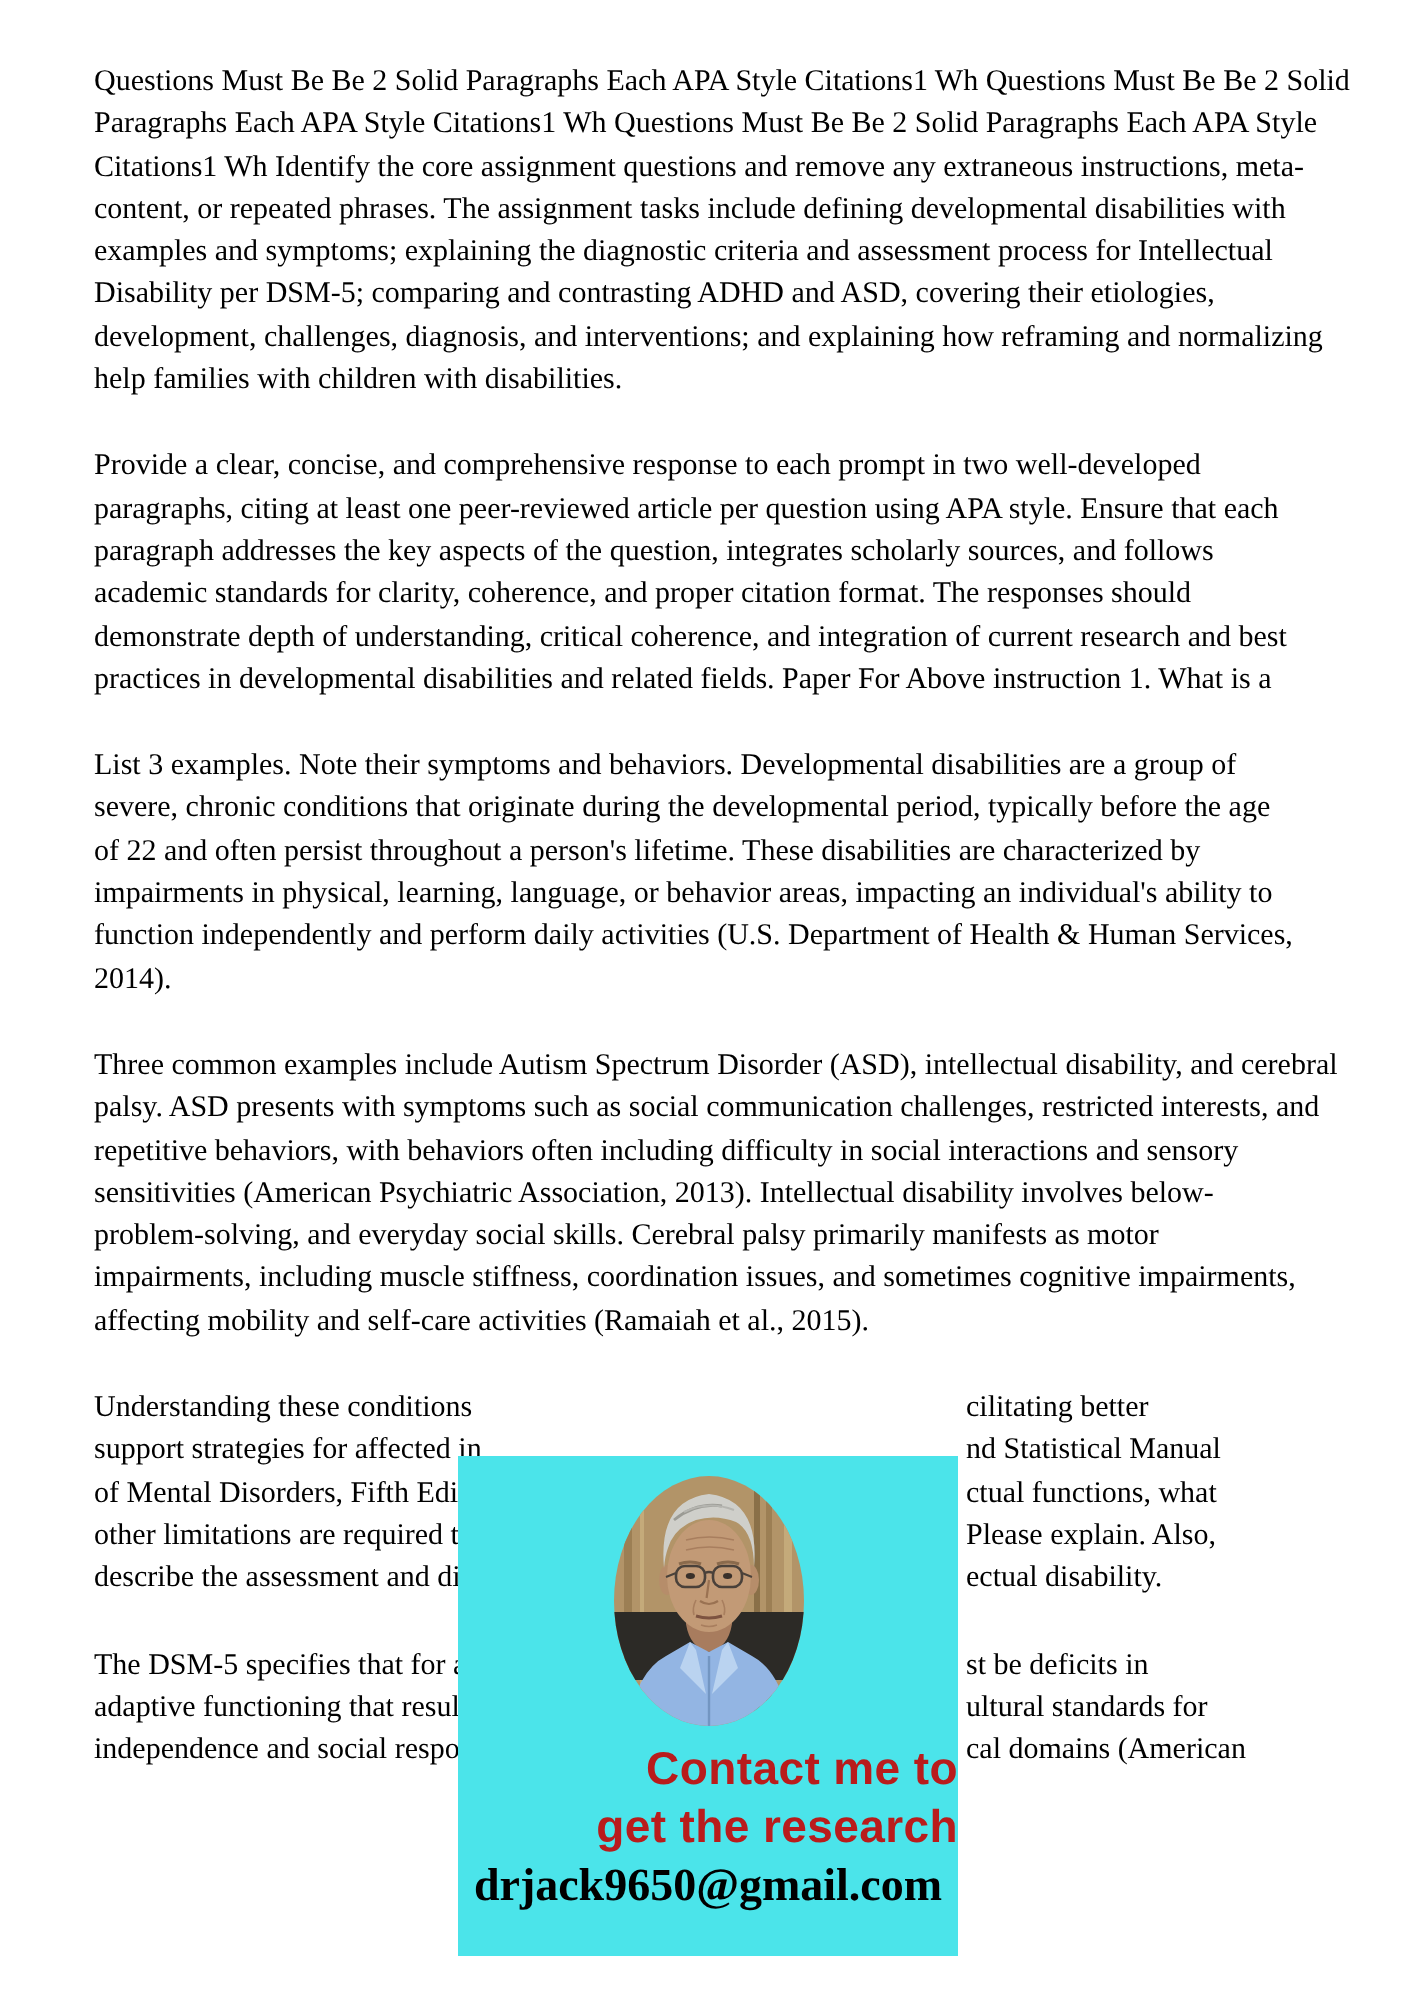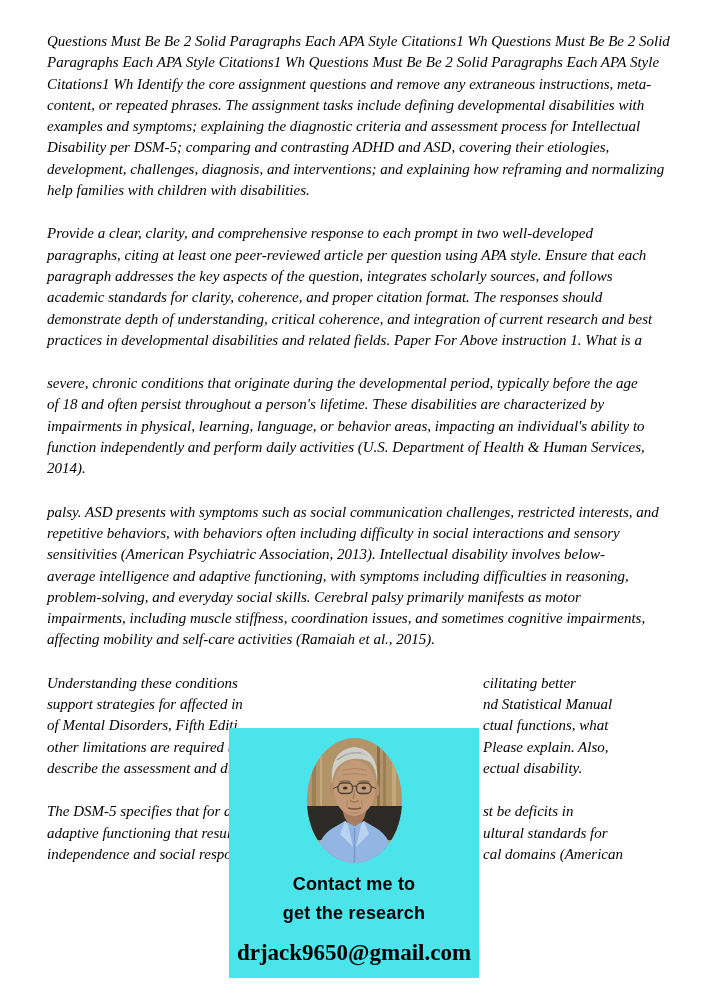--- a/index.html
+++ b/index.html
@@ -12,21 +12,20 @@
     overflow: hidden;
     font-family: "Liberation Serif", "DejaVu Serif", serif;
     color: #000000;
   }
 
   .doc {
     position: absolute;
     left: 47px;
     top: 31px;
     width: 614px;
-    font-style: italic;
   }
 
   .para { margin: 0 0 22px 0; }
 
   .line {
     position: relative;
     font-size: 15px;
     line-height: 21.3px;
     height: 21.3px;
     white-space: nowrap;
@@ -54,28 +53,29 @@
   .photo-wrap {
     margin: 10px auto 0 auto;
     width: 95px;
     height: 125px;
   }
 
   .contact-heading {
     margin-top: 7px;
     font-family: "Liberation Sans", "DejaVu Sans", sans-serif;
     font-weight: 700;
-    font-size: 18px;
+    font-size: 23px;
     line-height: 28.5px;
-    color: #000000;
+    color: #b91c1c;
     letter-spacing: 0.2px;
+    text-align: right;
   }
 
   .email {
-    margin-top: 13px;
+    margin-top: 3px;
     font-family: "Liberation Serif", "DejaVu Serif", serif;
     font-weight: 700;
     font-size: 23px;
     line-height: 26px;
     color: #000000;
   }
 </style>
 </head>
 <body>
 
@@ -90,43 +90,44 @@
         <div class="line">Citations1 Wh Identify the core assignment questions and remove any extraneous instructions, meta-</div>
         <div class="line">content, or repeated phrases. The assignment tasks include defining developmental disabilities with</div>
         <div class="line">examples and symptoms; explaining the diagnostic criteria and assessment process for Intellectual</div>
         <div class="line">Disability per DSM-5; comparing and contrasting ADHD and ASD, covering their etiologies,</div>
         <div class="line">development, challenges, diagnosis, and interventions; and explaining how reframing and normalizing</div>
         <div class="line">help families with children with disabilities.</div>
       </div>
 
     <div class="para">
 
-    <div class="line">Provide a clear, clarity, and comprehensive response to each prompt in two well-developed</div>
+    <div class="line">Provide a clear, concise, and comprehensive response to each prompt in two well-developed</div>
         <div class="line">paragraphs, citing at least one peer-reviewed article per question using APA style. Ensure that each</div>
         <div class="line">paragraph addresses the key aspects of the question, integrates scholarly sources, and follows</div>
         <div class="line">academic standards for clarity, coherence, and proper citation format. The responses should</div>
         <div class="line">demonstrate depth of understanding, critical coherence, and integration of current research and best</div>
         <div class="line">practices in developmental disabilities and related fields. Paper For Above instruction 1. What is a</div>
       </div>
 
     <div class="para">
 
+    <div class="line">List 3 examples. Note their symptoms and behaviors. Developmental disabilities are a group of</div>
         <div class="line">severe, chronic conditions that originate during the developmental period, typically before the age</div>
-        <div class="line">of 18 and often persist throughout a person's lifetime. These disabilities are characterized by</div>
+        <div class="line">of 22 and often persist throughout a person's lifetime. These disabilities are characterized by</div>
         <div class="line">impairments in physical, learning, language, or behavior areas, impacting an individual's ability to</div>
         <div class="line">function independently and perform daily activities (U.S. Department of Health &amp; Human Services,</div>
         <div class="line">2014).</div>
       </div>
 
     <div class="para">
 
+    <div class="line">Three common examples include Autism Spectrum Disorder (ASD), intellectual disability, and cerebral</div>
         <div class="line">palsy. ASD presents with symptoms such as social communication challenges, restricted interests, and</div>
         <div class="line">repetitive behaviors, with behaviors often including difficulty in social interactions and sensory</div>
         <div class="line">sensitivities (American Psychiatric Association, 2013). Intellectual disability involves below-</div>
-        <div class="line">average intelligence and adaptive functioning, with symptoms including difficulties in reasoning,</div>
         <div class="line">problem-solving, and everyday social skills. Cerebral palsy primarily manifests as motor</div>
         <div class="line">impairments, including muscle stiffness, coordination issues, and sometimes cognitive impairments,</div>
         <div class="line">affecting mobility and self-care activities (Ramaiah et al., 2015).</div>
       </div>
 
     <div class="para">
 
         <div class="line">
           <span class="frag-left">Understanding these conditions</span>
           <span class="frag-right">cilitating better</span>

